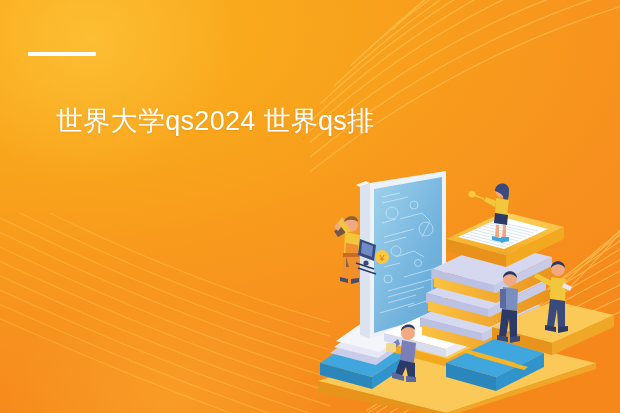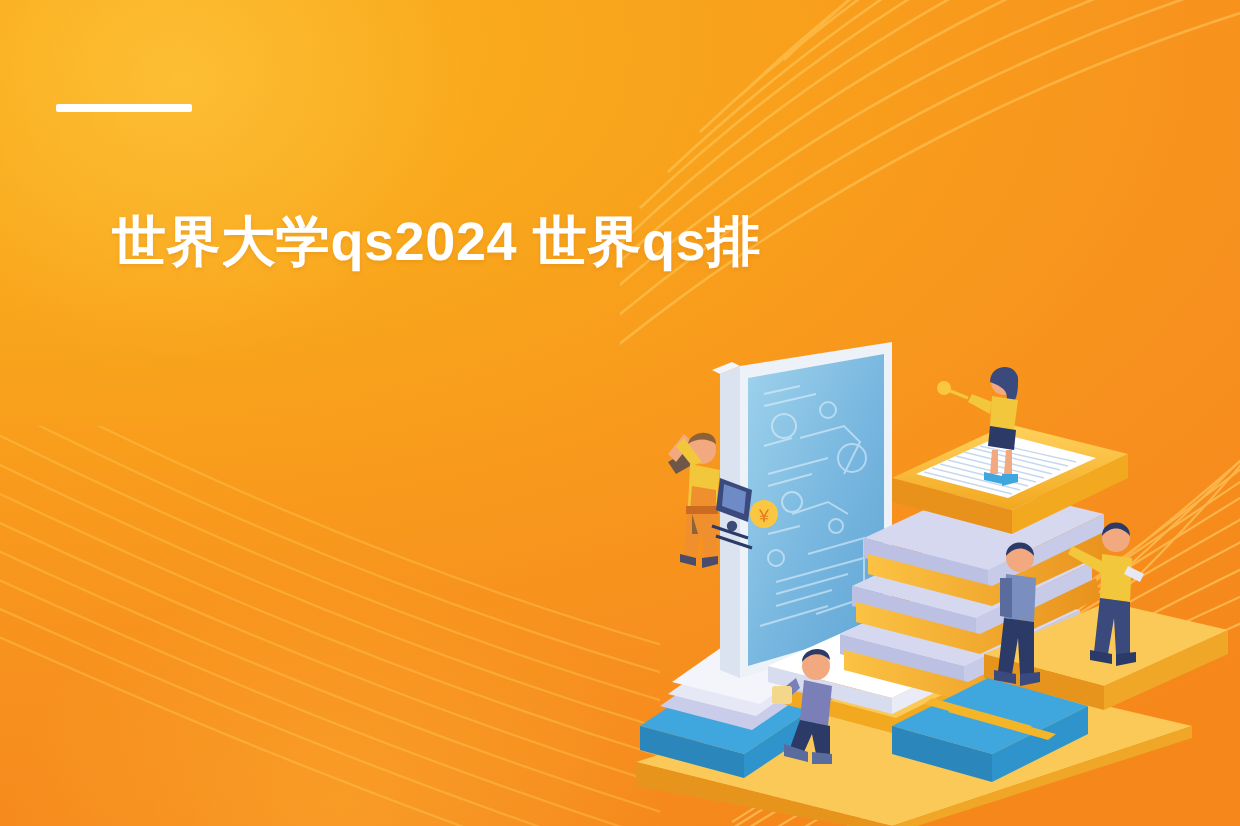--- a/index.html
+++ b/index.html
@@ -27,21 +27,21 @@
     background:radial-gradient(closest-side, rgba(255,196,60,.30), rgba(255,196,60,0) 72%);
   }
 
   
   #divider{
     position:absolute;left:28px;top:52px;width:68px;height:4px;
     background:#FFFFFF;border-radius:1px;
   }
   #headline{
     position:absolute;left:56px;top:104px;width:520px;
-    color:#FFFFFF;font-size:27px;line-height:34px;font-weight:bold;
+    color:#FFFFFF;font-size:27px;line-height:34px;font-weight:normal;
     white-space:nowrap;letter-spacing:.3px;
     text-shadow:0 1px 2px rgba(180,90,0,.18);
   }
 
   
   #illustration{
     position:absolute;right:-6px;bottom:-4px;width:330px;height:250px;
   }
 </style>
 </head>

